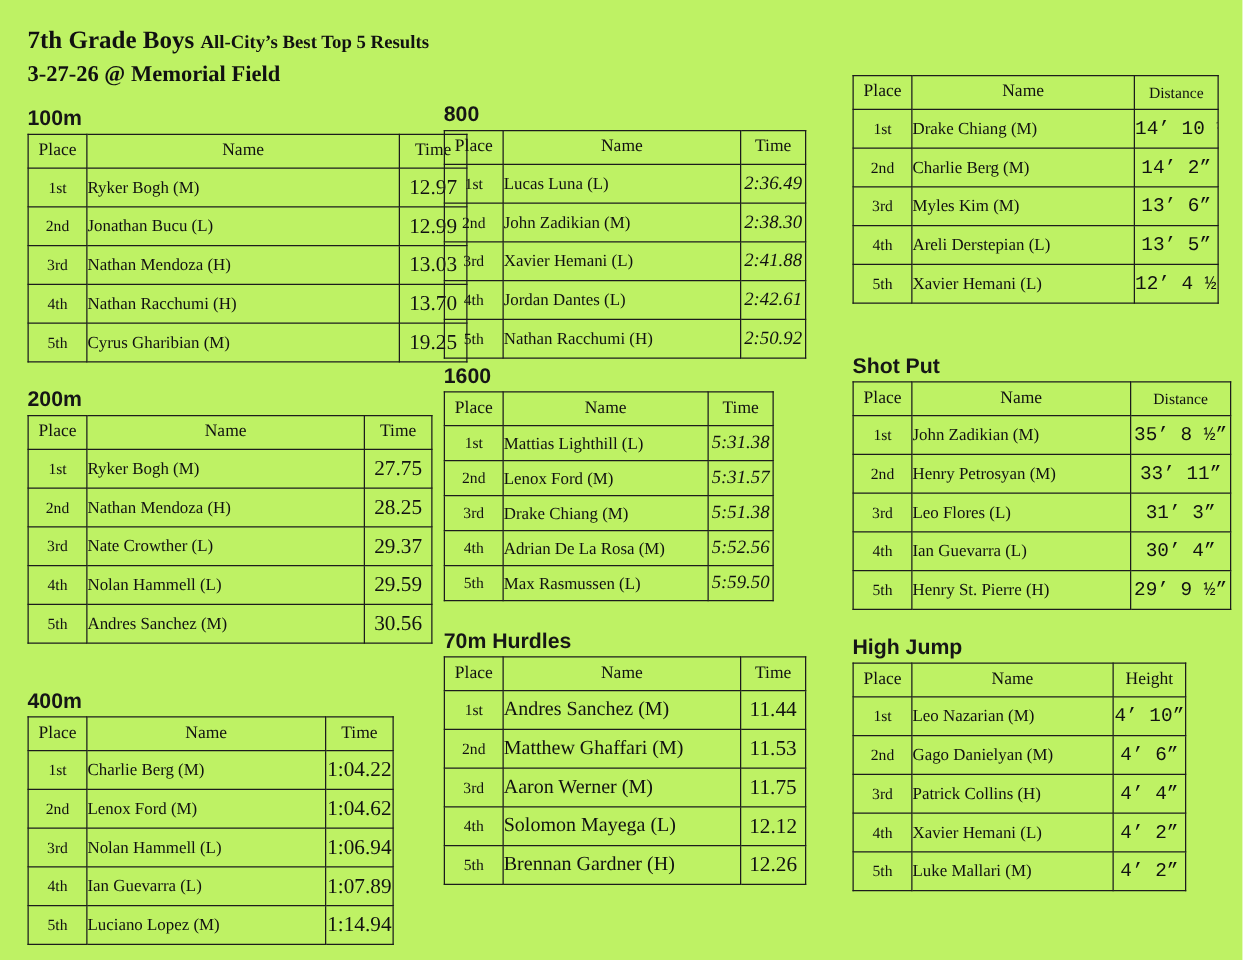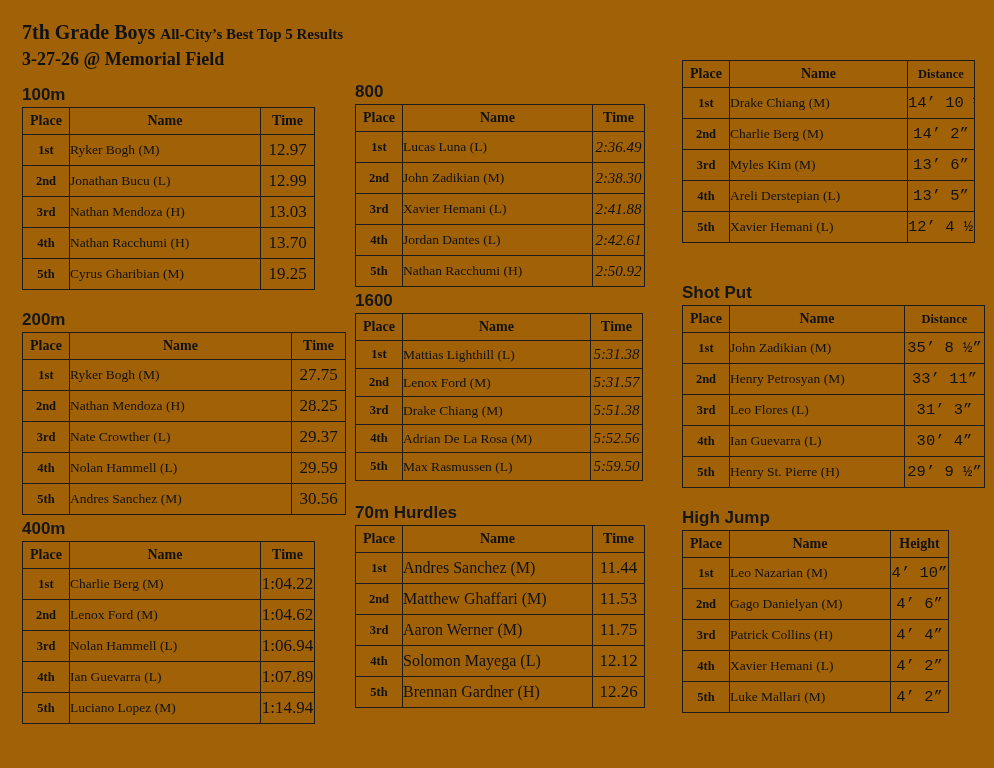--- a/index.html
+++ b/index.html
@@ -4,21 +4,21 @@
 <style>
   html, body {
     margin: 0;
     padding: 0;
     background: #ffffff;
   }
   .page {
     position: relative;
     width: 994px;
     height: 768px;
-    background: #a16207;
+    background: #bef264;
     overflow: hidden;
     color: #111;
     font-family: "Liberation Serif", "DejaVu Serif", serif;
   }
   .page-header {
     position: absolute;
     left: 22px;
     top: 20px;
   }
   .title-line {
@@ -56,52 +56,52 @@
   table.results th, table.results td {
     border: 1.5px solid #1c1c1c;
     padding: 0;
     vertical-align: middle;
     overflow: hidden;
     white-space: nowrap;
   }
   table.results th {
     height: 26px;
     font-size: 14px;
-    font-weight: bold;
+    font-weight: normal;
     text-align: center;
   }
   table.results td {
     height: 30px;
   }
   td.place {
-    font-weight: bold;
+    font-weight: normal;
     font-size: 12.5px;
     text-align: center;
   }
   td.name {
     font-size: 13.5px;
     padding-left: 9px;
     text-align: left;
   }
   td.value {
     font-size: 17px;
     text-align: center;
   }
   td.value.shrunk { font-size: 13px; }
   .c-place { width: 47px; }
 
   
-  #sec-0 { left: 22px;  top: 86px;  width: 293px; }
+  #sec-0 { left: 22px;  top: 86px;  width: 352px; }
   #sec-1 { left: 22px;  top: 311px; width: 324px; }
-  #sec-2 { left: 22px;  top: 520px; width: 293px; }
+  #sec-2 { left: 22px;  top: 552px; width: 293px; }
   #sec-0 .c-value, #sec-1 .c-value, #sec-2 .c-value { width: 54px; }
 
   
   #sec-3 { left: 355px; top: 83px;  width: 290px; }
-  #sec-4 { left: 355px; top: 292px; width: 288px; }
+  #sec-4 { left: 355px; top: 292px; width: 264px; }
   #sec-5 { left: 355px; top: 504px; width: 290px; }
   #sec-3 .c-value, #sec-4 .c-value, #sec-5 .c-value { width: 52px; }
   #sec-3 td.value, #sec-4 td.value { font-size: 15px; font-style: italic; }
   #sec-4 td { height: 27px; }
   #sec-5 td.name { font-size: 16px; }
 
   
   #sec-6 { left: 682px; top: 60px;  width: 293px; }
   #sec-7 { left: 682px; top: 284px; width: 303px; }
   #sec-8 { left: 682px; top: 509px; width: 267px; }

